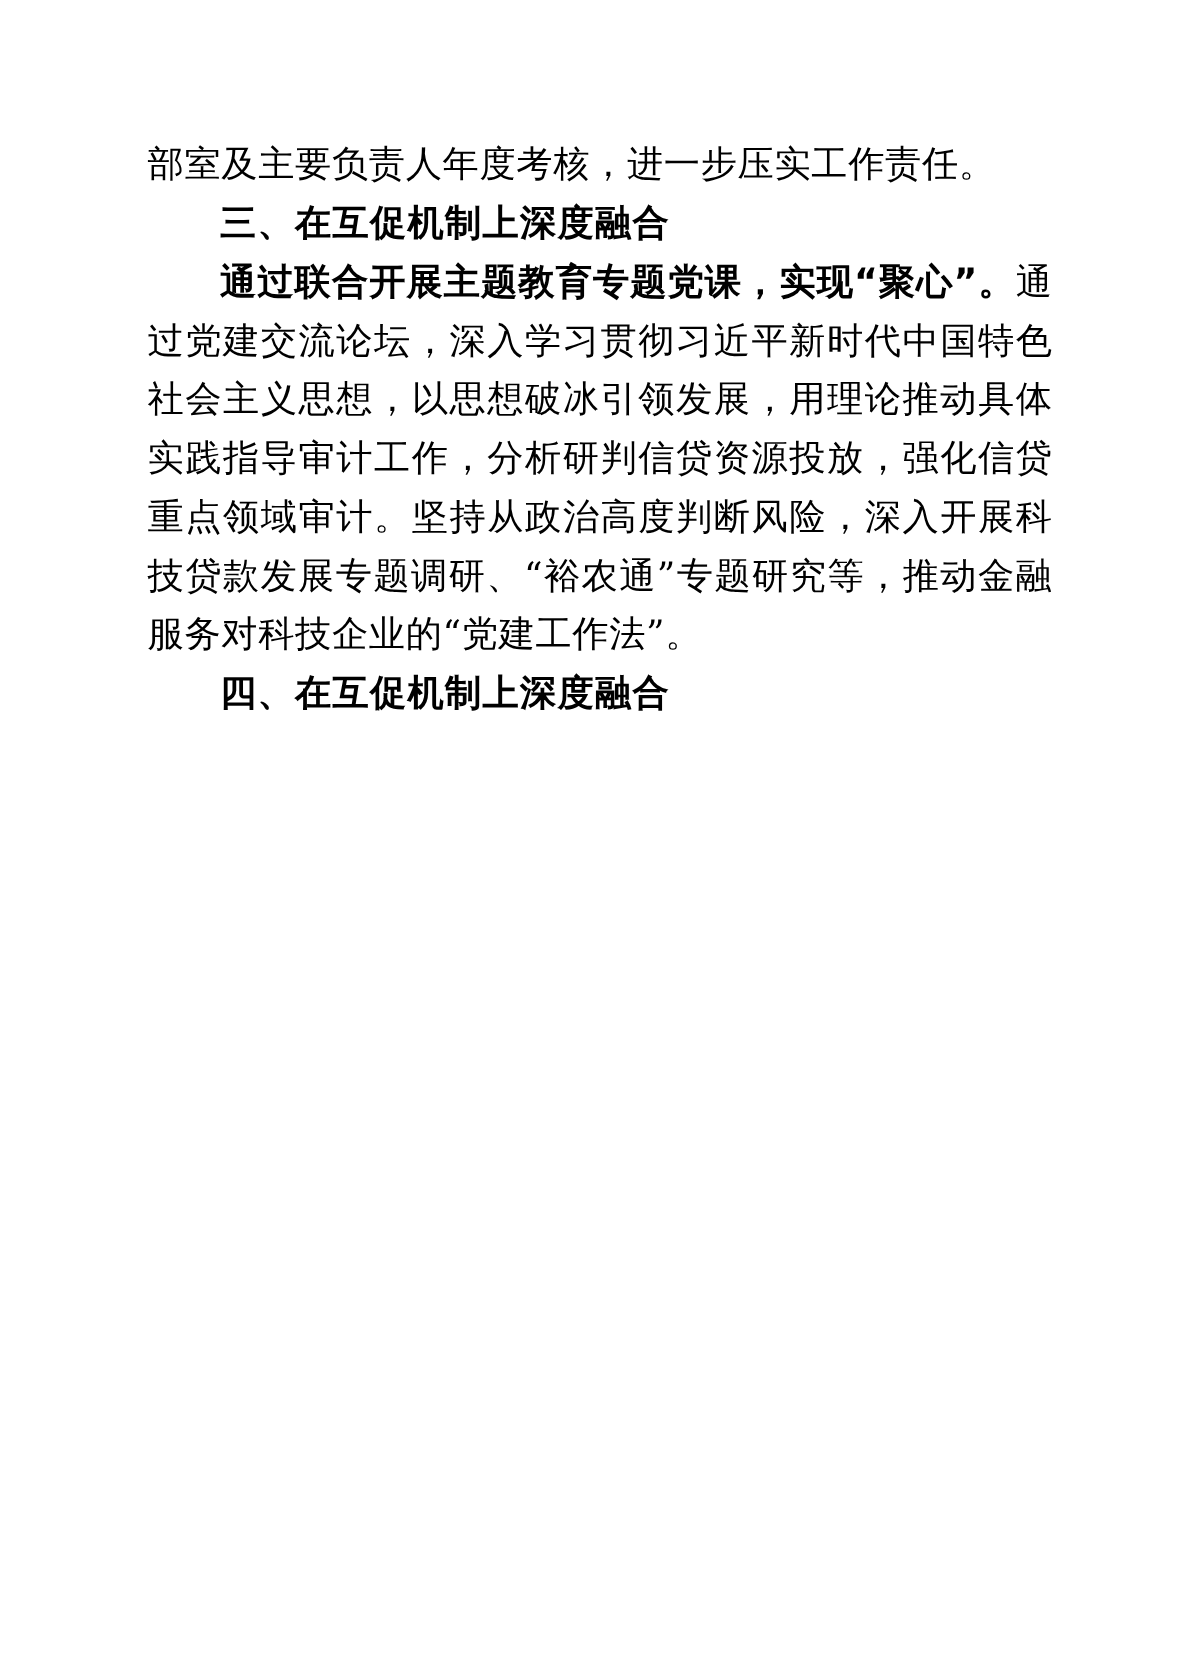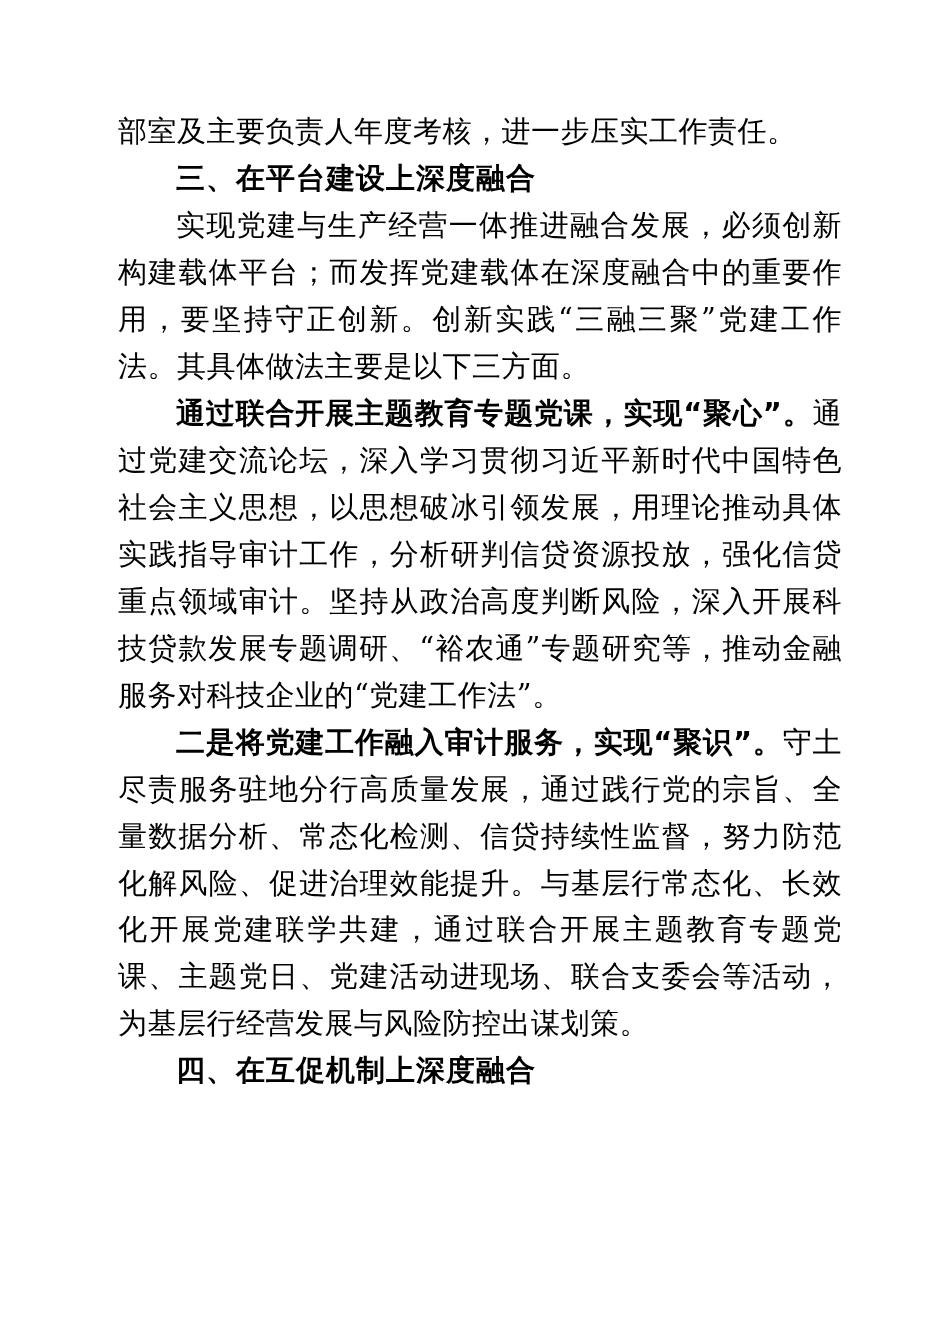--- a/index.html
+++ b/index.html
@@ -52,25 +52,23 @@
   }
 </style>
 </head>
 <body>
 
 <div class="page">
   <div class="doc-body">
 
     <p class="para cont">部室及主要负责人年度考核，进一步压实工作责任。</p>
 
-    <p class="heading">三、在平台建设上深度融合</p>
+    <p class="heading">三、在互促机制上深度融合</p>
 
-    <p class="para">实现党建与生产经营一体推进融合发展，必须创新构建载体平台；而发挥党建载体在深度融合中的重要作用，要坚持守正创新。创新实践“三融三聚”党建工作法。其具体做法主要是以下三方面。</p>
 
     <p class="para"><span class="lead">通过联合开展主题教育专题党课，实现“聚心”。</span><span>通过党建交流论坛，深入学习贯彻习近平新时代中国特色社会主义思想，以思想破冰引领发展，用理论推动具体实践指导审计工作，分析研判信贷资源投放，强化信贷重点领域审计。坚持从政治高度判断风险，深入开展科技贷款发展专题调研、“裕农通”专题研究等，推动金融服务对科技企业的“党建工作法”。</span></p>
 
-    <p class="para"><span class="lead">二是将党建工作融入审计服务，实现“聚识”。</span><span>守土尽责服务驻地分行高质量发展，通过践行党的宗旨、全量数据分析、常态化检测、信贷持续性监督，努力防范化解风险、促进治理效能提升。与基层行常态化、长效化开展党建联学共建，通过联合开展主题教育专题党课、主题党日、党建活动进现场、联合支委会等活动，为基层行经营发展与风险防控出谋划策。</span></p>
 
 
     <p class="heading">四、在互促机制上深度融合</p>
 
   </div>
 </div>
 
 </body></html>

